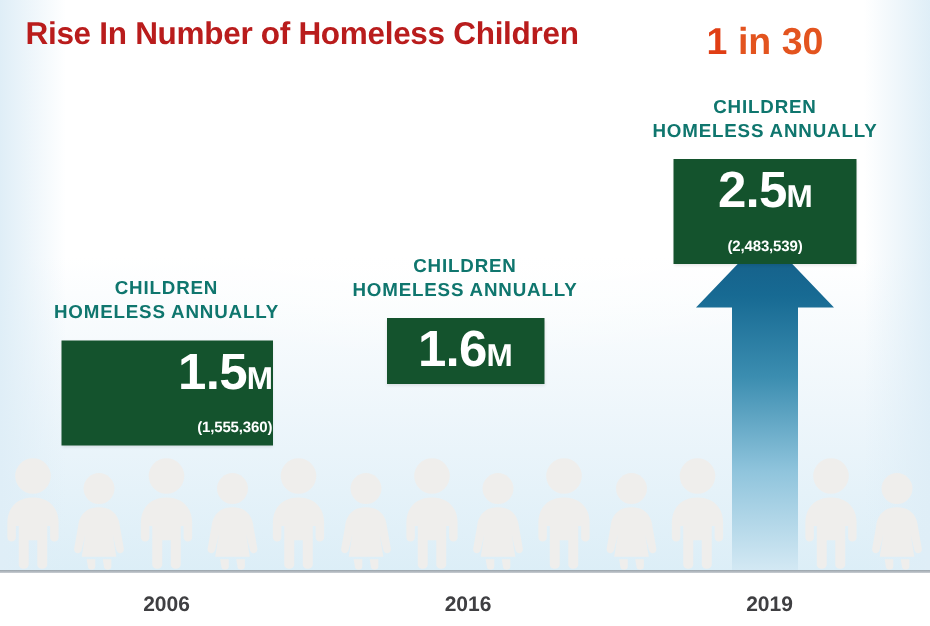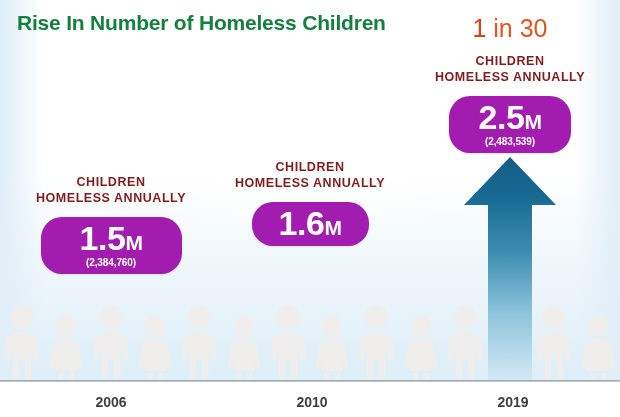--- a/index.html
+++ b/index.html
@@ -39,21 +39,21 @@
     background: linear-gradient(to left, #dfeef7 0%, rgba(223,238,247,0) 100%);
   }
 
   
   .title {
     position: absolute;
     left: 17px;
     top: 11px;
     font-size: 21px;
     font-weight: bold;
-    color: #15803d;
+    color: #b91c1c;
     letter-spacing: -0.2px;
     white-space: nowrap;
   }
 
   
   .people-strip {
     position: absolute;
     left: 0;
     top: 303px;
     width: 620px;
@@ -77,56 +77,56 @@
     top: 155px;
     width: 96px;
     height: 226px;
   }
 
   
   .group { position: absolute; text-align: center; }
 
   .ratio {
     font-size: 25px;
-    font-weight: normal;
+    font-weight: bold;
     color: #e3541f;
     line-height: 1;
     white-space: nowrap;
   }
   .ratio .lead { color: #e03e14; }
 
   .sub {
-    margin-top: 12px;
+    margin-top: 22px;
     font-size: 12.5px;
     font-weight: bold;
-    color: #7f1d1d;
+    color: #0f766e;
     line-height: 1.28;
     letter-spacing: 0.55px;
     white-space: nowrap;
   }
 
   .badge {
     margin: 11px auto 0 auto;
-    background: #a21caf;
-    border-radius: 21px;
+    background: #14532d;
+    border-radius: 0;
     color: #ffffff;
     box-shadow: 0 1px 2px rgba(0,0,0,0.10);
     padding: 5px 0 6px 0;
   }
   .badge .big {
     font-size: 34px;
     font-weight: bold;
     line-height: 0.98;
     letter-spacing: -0.5px;
   }
   .badge .big .suffix { font-size: 21px; }
   .badge .exact {
     font-size: 10px;
     font-weight: bold;
-    margin-top: 2px;
+    margin-top: 15px;
     letter-spacing: -0.1px;
   }
 
   
   .year {
     position: absolute;
     top: 394px;
     font-size: 14px;
     font-weight: bold;
     color: #3f3f42;
@@ -245,47 +245,47 @@
     </svg>
   </div>
 
   <div class="baseline"></div>
 
   <div class="group" style="left:24px; top:162px; width:174px;">
     <div class="sub">
       <div>CHILDREN</div>
       <div>HOMELESS ANNUALLY</div>
     </div>
-    <div class="badge" style="width:141px;">
+    <div class="badge" style="width:141px;text-align:right;">
       <div class="big"><span>1.5</span><span class="suffix">M</span></div>
-      <div class="exact">(2,384,760)</div>
+      <div class="exact">(1,555,360)</div>
     </div>
   </div>
 
   <div class="group" style="left:223px; top:147px; width:174px;">
     <div class="sub">
       <div>CHILDREN</div>
       <div>HOMELESS ANNUALLY</div>
     </div>
-    <div class="badge" style="width:117px;">
+    <div class="badge" style="width:105px;">
       <div class="big"><span>1.6</span><span class="suffix">M</span></div>
     </div>
   </div>
 
   <div class="group" style="left:423px; top:16px; width:174px;">
     <div class="ratio"><span class="lead">1</span><span> in 30</span></div>
     <div class="sub">
       <div>CHILDREN</div>
       <div>HOMELESS ANNUALLY</div>
     </div>
     <div class="badge" style="width:122px;">
       <div class="big"><span>2.5</span><span class="suffix">M</span></div>
       <div class="exact">(2,483,539)</div>
     </div>
   </div>
 
   <div class="title">Rise In Number of Homeless Children</div>
 
   <div class="year" style="left:81px;">2006</div>
-  <div class="year" style="left:282px;">2010</div>
+  <div class="year" style="left:282px;">2016</div>
   <div class="year" style="left:483px;">2019</div>
 
 </div>
 
 </body></html>

